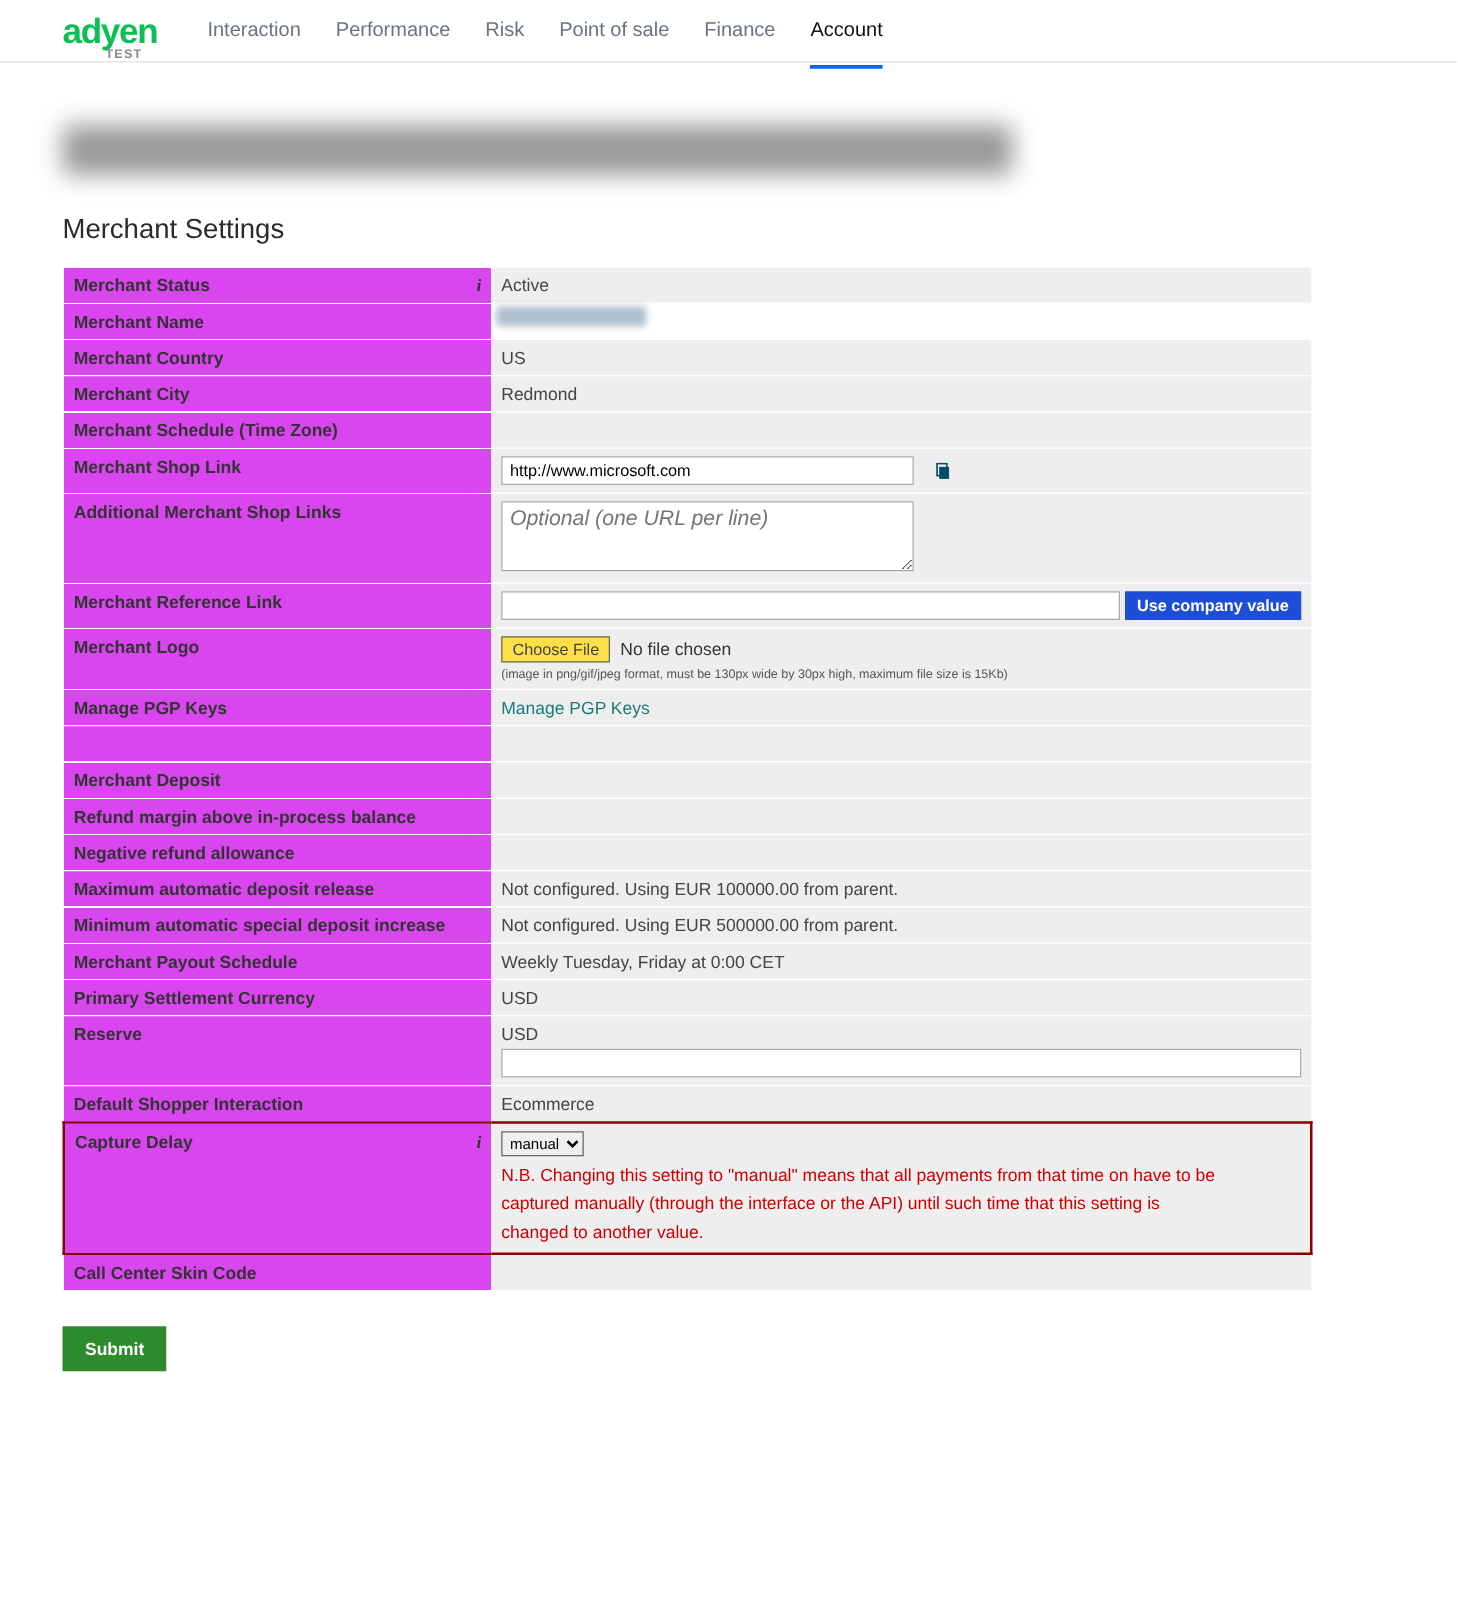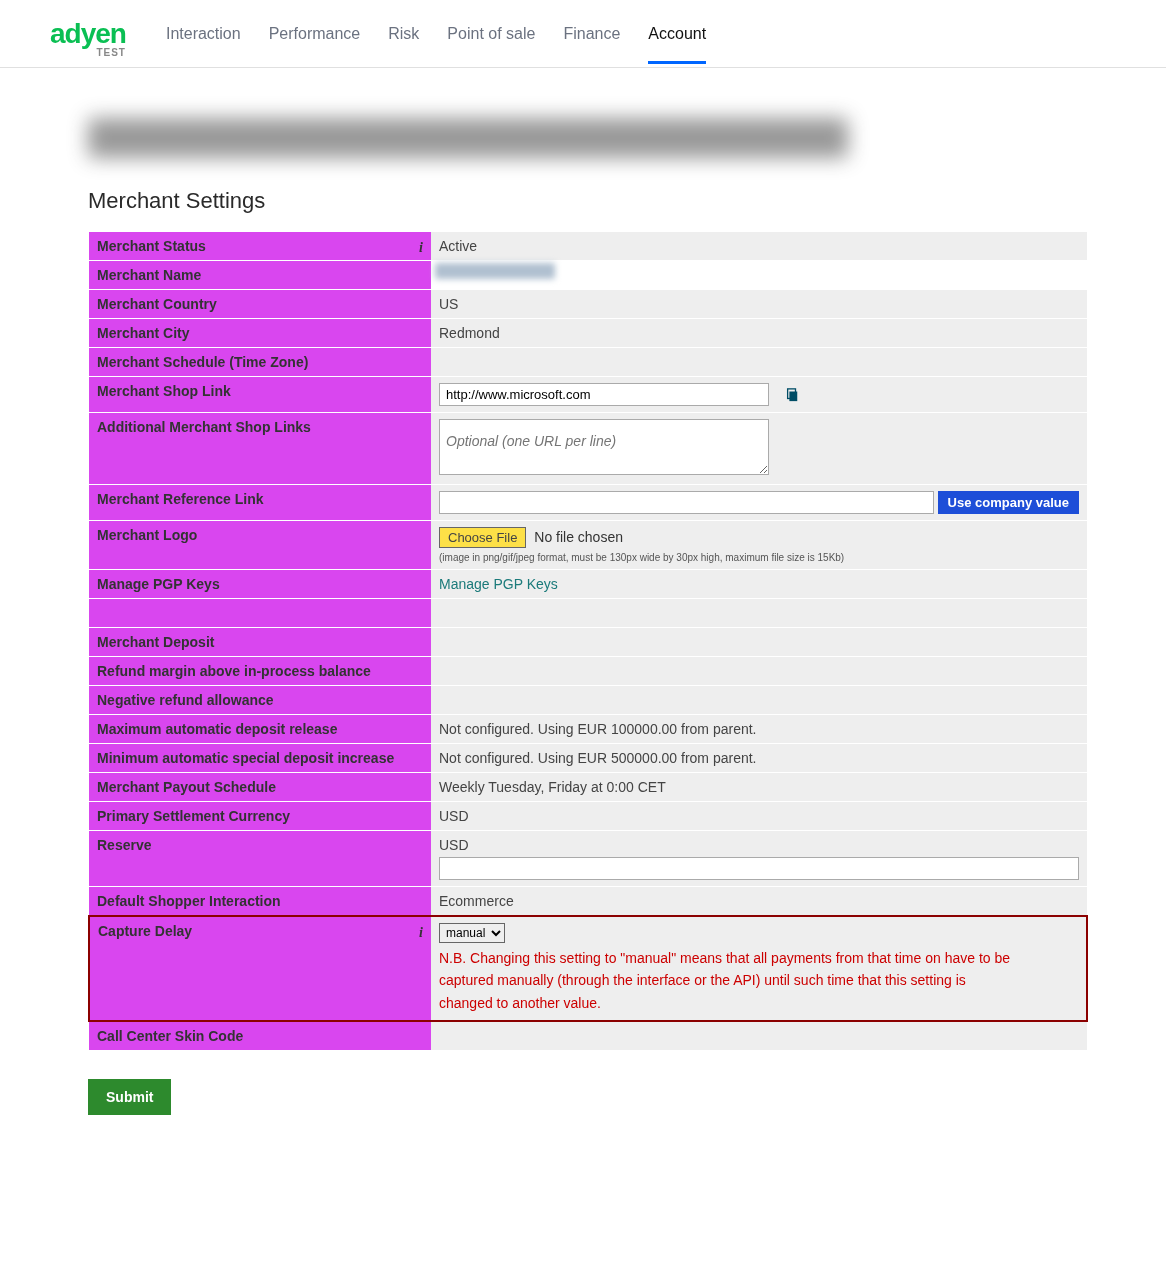--- a/index.html
+++ b/index.html
@@ -1,38 +1,38 @@
 <!DOCTYPE html>
 <html><head>
   <meta charset="utf-8">
   <style>
     * { box-sizing: border-box; margin: 0; padding: 0; }
     body { font-family: -apple-system, BlinkMacSystemFont, "Segoe UI", Arial, sans-serif; font-size: 14px; color: #333; background: #fff; }
-    .topbar { display: flex; align-items: center; padding: 11px 50px; border-bottom: 1px solid #e0e0e0; height: 68px; }
+    .topbar { display: flex; align-items: center; padding: 11px 50px; border-bottom: 1px solid #e0e0e0; height: 50px; }
     .logo { font-family: Arial, sans-serif; font-weight: 900; font-size: 28px; color: #0abf53; letter-spacing: -1px; margin-right: 40px; position: relative; }
-    .logo-sub { font-size: 10px; color: #888; font-weight: 600; letter-spacing: 1px; position: absolute; right: 0; bottom: -8px; }
+    .logo-sub { font-size: 10px; color: #888; font-weight: 600; letter-spacing: 1px; position: absolute; right: 12px; bottom: -8px; }
     .nav { display: flex; gap: 28px; }
     .nav-item { color: #6b7280; font-size: 16px; cursor: pointer; padding: 20px 0; position: relative; }
     .nav-item.active { color: #111; }
     .nav-item.active::after { content: ""; position: absolute; left: 0; right: 0; bottom: -1px; height: 3px; background: #0066ff; }
-    .page { padding: 30px 50px 60px; max-width: 1100px; margin-left: 38px; }
+    .page { padding: 30px 50px 60px; max-width: 1100px; }
     .blurred-title { height: 40px; width: 760px; margin: 20px 0 30px; background: linear-gradient(90deg, #555 0%, #555 100%); filter: blur(10px); opacity: 0.6; border-radius: 4px; }
     .section-title { font-size: 22px; font-weight: 400; color: #2a2a2a; margin-bottom: 18px; }
     .settings-table { width: 100%; border-collapse: collapse; }
     .settings-table tr { border-bottom: 1px solid #fff; }
     .settings-table td { padding: 6px 8px; vertical-align: top; }
     .settings-table td.label-cell { width: 372px; background: #d946ef; color: #333; font-weight: 600; font-size: 14px; position: relative; }
     .settings-table td.value-cell { background: #eee; color: #444; font-size: 14px; }
     .settings-table tr.highlight td { border: 2px solid #8b0000; border-left: none; border-right: none; }
     .settings-table tr.highlight td.label-cell { border-left: 2px solid #8b0000; }
     .settings-table tr.highlight td.value-cell { border-right: 2px solid #8b0000; }
     .info-icon { position: absolute; right: 8px; top: 8px; font-style: italic; font-family: Georgia, serif; font-weight: bold; color: #333; cursor: pointer; }
     input[type=text].inline { border: 1px solid #aaa; padding: 3px 6px; font-size: 13px; width: 330px; font-family: Arial; }
     input[type=text].inline.full { width: 495px; }
-    textarea.inline { border: 1px solid #aaa; padding: 13px 6px; font-size: 14px; width: 330px; height: 56px; font-family: inherit; font-style: italic; color: #888; resize: both; }
+    textarea.inline { border: 1px solid #aaa; padding: 3px 6px; font-size: 17px; width: 330px; height: 56px; font-family: inherit; font-style: italic; color: #888; resize: both; }
     .copy-icon { display: inline-block; margin-left: 12px; width: 14px; height: 14px; vertical-align: middle; cursor: pointer; }
     .btn-company { float: right; background: #1d4ed8; color: #fff; border: none; padding: 4px 10px; font-size: 13px; font-weight: 600; cursor: pointer; }
     .file-btn { border: 1px solid #666; background: #fde047; padding: 2px 8px; font-size: 13px; display: inline-block; cursor: pointer; }
     .file-label { margin-left: 4px; color: #333; }
     .hint { color: #555; font-size: 10px; margin-top: 4px; display: block; }
     .link-teal { color: #1b7a7a; cursor: pointer; }
     select.inline { border: 1px solid #666; font-size: 12px; padding: 1px 2px; }
     .warning-text { color: #c00; font-size: 14px; line-height: 1.6; margin-top: 4px; display: block; max-width: 580px; }
     .submit-btn { margin-top: 28px; background: #2d8a2d; color: #fff; border: none; padding: 10px 18px; font-weight: 600; font-size: 14px; cursor: pointer; }
     .blurred-value { display: inline-block; width: 120px; height: 16px; background: #b0c0d0; filter: blur(3px); border-radius: 2px; }

